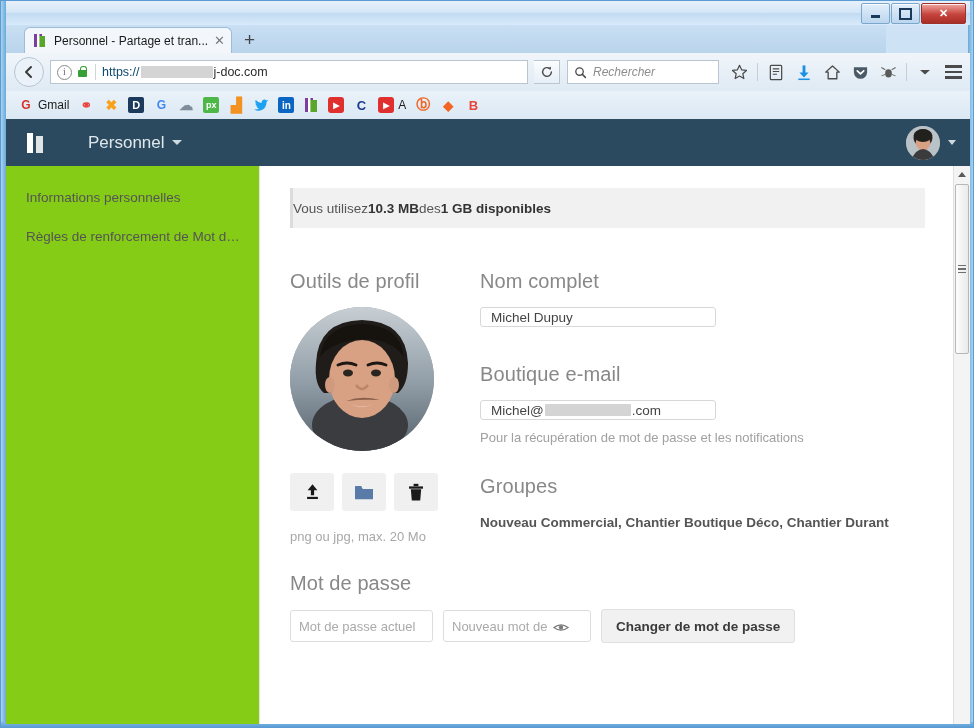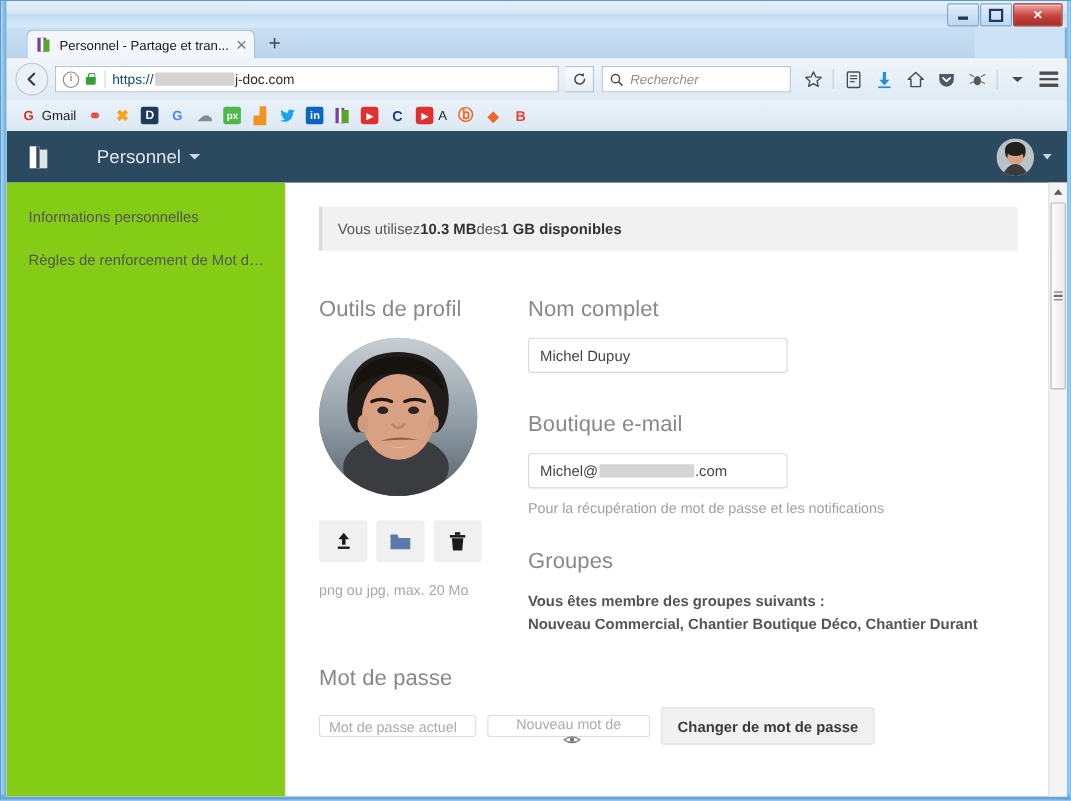--- a/index.html
+++ b/index.html
@@ -125,21 +125,21 @@
   .url-text { font-size: 12.5px; color: #2b2b2b; display: flex; align-items: center; }
   .url-scheme { color: #0c4a6e; }
   .redact { display: inline-block; height: 12px; background: #d4d4d4; border-radius: 1px; vertical-align: middle; }
   .reload {
     width: 26px; height: 24px; border: 1px solid #b9c6d2; border-left: none;
     background: linear-gradient(to bottom, #fbfdff, #e7eef6);
     display: flex; align-items: center; justify-content: center;
     color: #4a4a4a; font-size: 14px; box-sizing: border-box;
   }
   .searchbar {
-    width: 172px; height: 24px; background: #fff; border: 1px solid #b9c6d2;
+    width: 152px; height: 24px; background: #fff; border: 1px solid #b9c6d2;
     display: flex; align-items: center; padding: 0 6px; box-sizing: border-box;
     margin-left: 7px;
   }
   .searchbar .ph { font-size: 12px; color: #8d8d8d; font-style: italic; margin-left: 6px; }
   .toolicons { display: flex; align-items: center; gap: 8px; margin-left: 10px; }
   .ti { width: 20px; height: 20px; display:flex; align-items:center; justify-content:center; }
   .hamburger { margin-left: 10px; display: flex; flex-direction: column; gap: 3px; }
   .hamburger span { display: block; width: 17px; height: 2.5px; background: #4a4a4a; }
   .vsep { width: 1px; height: 18px; background: #c3ceda; }
 
@@ -187,21 +187,21 @@
   .side-item {
     font-size: 13.5px; color: #555; padding: 12px 18px 12px 20px;
     white-space: nowrap; overflow: hidden; text-overflow: ellipsis;
   }
   .content {
     flex: 1 1 auto; padding: 22px 0 0 30px; box-sizing: border-box;
     position: relative; overflow: hidden;
   }
   .quota {
     width: 635px; height: 40px; background: #f1f1f1; border-left: 3px solid #dcdcdc;
-    display: flex; align-items: center; padding-left: 14px; box-sizing: border-box;
+    display: flex; align-items: center; box-sizing: border-box;
     font-size: 13.5px; color: #555;
   }
   .quota b { color: #333; font-weight: bold; }
   .cols { display: flex; margin-top: 42px; }
   .col-photo { width: 190px; flex: 0 0 190px; }
   .col-form  { flex: 1 1 auto; }
   h2.sec {
     font-size: 20px; font-weight: normal; color: #888; margin: 0 0 14px 0;
     letter-spacing: .1px;
   }
@@ -209,36 +209,36 @@
     width: 144px; height: 144px; border-radius: 50%; overflow: hidden;
     background: #9aa0a4; position: relative; margin-top: 2px;
   }
   .photo-actions { display: flex; gap: 8px; margin-top: 22px; }
   .pbtn {
     width: 44px; height: 38px; background: #f0f0f0; border-radius: 3px;
     display: flex; align-items: center; justify-content: center;
   }
   .hint { font-size: 13px; color: #a8a8a8; margin-top: 18px; }
   .field {
-    height: 32px; border: 1px solid #d8d8d8; border-radius: 3px; background: #fff;
+    height: 20px; border: 1px solid #d8d8d8; border-radius: 3px; background: #fff;
     display: flex; align-items: center; padding: 0 10px; box-sizing: border-box;
     font-size: 13.5px; color: #444;
   }
   .field.name { width: 236px; }
   .field.email { width: 236px; }
   .subhint { font-size: 13px; color: #a0a0a0; margin-top: 10px; }
   .groups-text { font-size: 13.5px; color: #555; font-weight: bold; line-height: 21px; }
   .pw-row { display: flex; gap: 10px; align-items: center; margin-top: 2px; }
   .pw-field {
-    height: 20px; border: 1px solid #ddd; border-radius: 3px; background: #fff;
+    height: 32px; border: 1px solid #ddd; border-radius: 3px; background: #fff;
     display: flex; align-items: center; padding: 0 8px; box-sizing: border-box;
     font-size: 13px; color: #aaa;
   }
   .pw-field.cur { width: 143px; }
-  .pw-field.new { width: 148px; justify-content: space-between; flex-direction: column; }
+  .pw-field.new { width: 148px; justify-content: flex-start; }
   .eye {
     width: 16px; height: 11px; position: relative; flex: 0 0 auto; margin-left: 6px;
   }
   .btn-primary {
     height: 34px; background: #f1f1f1; border: 1px solid #e0e0e0; border-radius: 3px;
     display: flex; align-items: center; padding: 0 14px; box-sizing: border-box;
     font-size: 13.5px; color: #3a3a3a; font-weight: bold;
   }
   
   .pscroll {
@@ -520,21 +520,20 @@
 
             <h2 class="sec" style="margin-top:36px;">Boutique e-mail</h2>
             <div class="field email">
               <span>Michel@</span>
               <span class="redact" style="width:86px;margin:0 1px;"></span>
               <span>.com</span>
             </div>
             <div class="subhint">Pour la récupération de mot de passe et les notifications</div>
 
             <h2 class="sec" style="margin-top:30px;">Groupes</h2>
-            <div class="groups-text">Vous êtes membre des groupes suivants :</div>
             <div class="groups-text">Nouveau Commercial, Chantier Boutique Déco, Chantier Durant</div>
           </div>
         </div>
 
         <div style="margin-top:28px;">
           <h2 class="sec">Mot de passe</h2>
           <div class="pw-row">
             <div class="pw-field cur">
               <span>Mot de passe actuel</span>
             </div>

